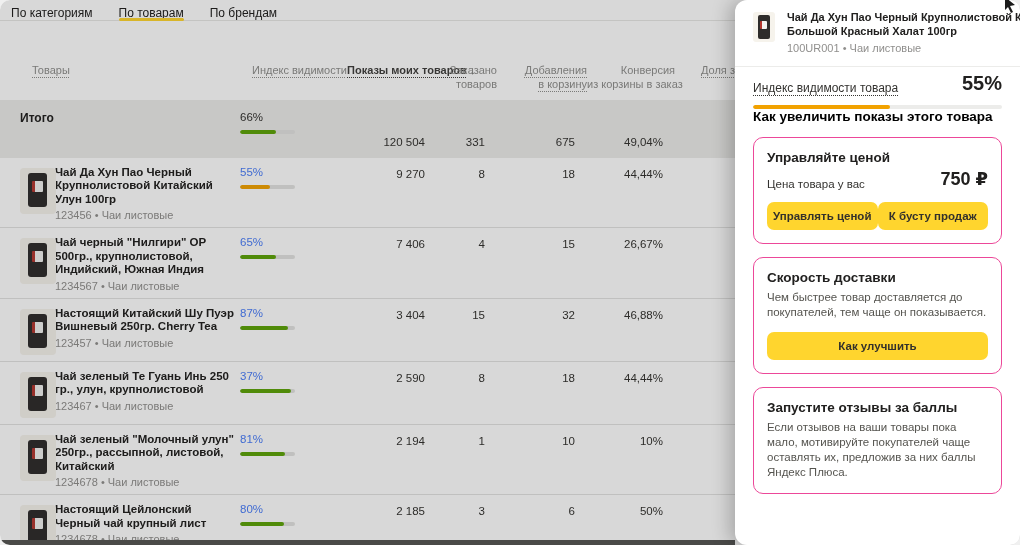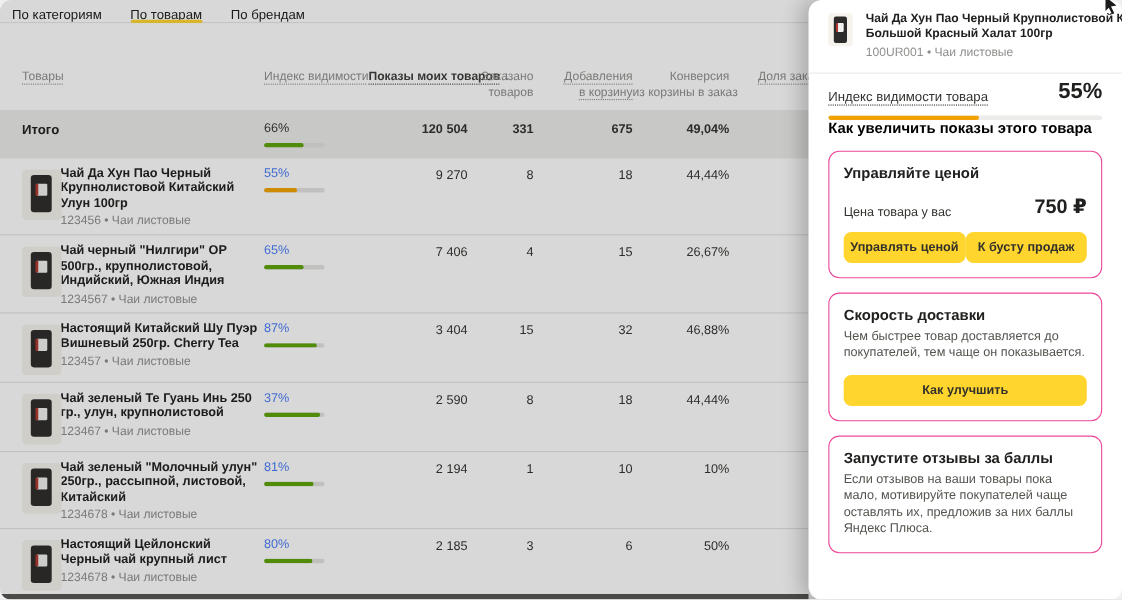--- a/index.html
+++ b/index.html
@@ -5,31 +5,31 @@
   html,body{margin:0;padding:0;background:#f0f0f0;font-family:"Liberation Sans","DejaVu Sans",sans-serif;}
   #root{position:relative;width:1020px;height:545px;background:#fff;border-radius:10px;overflow:hidden;}
 
   
   #left{position:absolute;left:0;top:0;width:760px;height:545px;background:#fff;}
   .tabs{display:flex;gap:26px;padding:6px 0 0 11px;border-bottom:1px solid #e7e7e5;height:21px;box-sizing:border-box;}
   .tab{position:relative;font-size:12px;color:#21201f;cursor:pointer;padding-bottom:5px;white-space:nowrap;}
   .tab.active::after{content:'';position:absolute;left:0;right:0;bottom:-1px;height:3px;border-radius:2px;background:#ffd52e;}
 
   .grid{display:grid;grid-template-columns:20px 35px 185px 95px 90px 60px 90px 88px 97px;box-sizing:border-box;}
-  .thead{margin-top:42px;align-items:start;}
+  .thead{margin-top:42px;align-items:start;padding-left:12px;}
   .hcell{font-size:11px;color:#8f8f8d;line-height:1.3;white-space:pre;}
   .hcell.right{text-align:right;}
   .hcell .dotted{text-decoration:underline;text-decoration-style:dotted;text-decoration-thickness:1px;text-underline-offset:3px;}
   .hcell.sorted{color:#3f3e3c;font-weight:bold;}
   .hcell.nowrap{white-space:nowrap;padding-left:26px;}
   .sort-ico{margin-left:3px;font-size:11px;color:#3f3e3c;}
 
   .total{background:#ececea;margin-top:8px;padding:11px 0 10px 0;align-items:start;}
   .total .tlabel{font-size:12px;font-weight:bold;color:#21201f;}
-  .total .num{font-weight:bold;}
+  .total .num{font-weight:normal;margin-top:24px;}
   .pct{font-size:11.5px;color:#4a7df8;display:block;}
   .pct.dark{color:#33322f;}
   .bar{display:block;width:55px;height:4px;border-radius:2px;background:#e3e3e1;margin-top:7px;overflow:hidden;}
   .bar i{display:block;height:100%;border-radius:2px;}
 
   .trow{border-top:1px solid #e3e3e1;padding:8px 0 6px 0;align-items:start;cursor:pointer;}
   .trow:first-child{border-top:none;}
   .thumb{width:36px;height:46px;background:#f6f3ec;border-radius:4px;position:relative;margin-top:2px;}
   .pack{position:absolute;left:8px;top:5px;width:19px;height:34px;background:#2e2c2b;border-radius:3px;}
   .pack::after{content:'';position:absolute;left:4px;top:8px;width:8px;height:11px;background:#f2f2f0;border-radius:1px;border-left:3px solid #b3372f;}
@@ -55,21 +55,21 @@
   .visrow{display:flex;justify-content:space-between;align-items:flex-end;margin-top:5px;}
   .vislabel{font-size:12px;color:#33322f;text-decoration:underline;text-decoration-style:dotted;text-decoration-thickness:1px;text-underline-offset:3px;}
   .visval{font-size:20px;font-weight:bold;color:#21201f;}
   .ptrack{height:4px;border-radius:2px;background:#ececea;margin-top:10px;overflow:hidden;}
   .ptrack i{display:block;height:100%;border-radius:2px;background:#f2a200;}
 
   .sechead{font-size:13.5px;font-weight:bold;color:#000000;}
   .card{border:1px solid #ec4899;border-radius:10px;padding:12px 13px 13px 13px;margin-top:13px;}
   .cardtitle{font-size:13.5px;font-weight:bold;color:#21201f;}
   .cardbody{font-size:11.5px;color:#55544f;line-height:15px;margin-top:5px;}
-  .pricerow{display:flex;justify-content:space-between;align-items:flex-end;margin-top:13px;text-align:center;}
+  .pricerow{display:flex;justify-content:space-between;align-items:flex-end;margin-top:3px;text-align:center;}
   .pricelabel{font-size:11.5px;color:#33322f;}
   .priceval{font-size:18px;font-weight:bold;color:#21201f;}
   .btnrow{display:flex;margin-top:12px;}
   .ybtn{flex:1;height:28px;border:none;border-radius:7px;background:#ffd52e;font-family:inherit;font-size:11.5px;font-weight:bold;color:#33312b;cursor:pointer;white-space:nowrap;}
 
   #cursor{position:absolute;right:3px;top:-3px;z-index:30;width:14px;height:16px;}
 </style>
 </head>
 <body>
 

